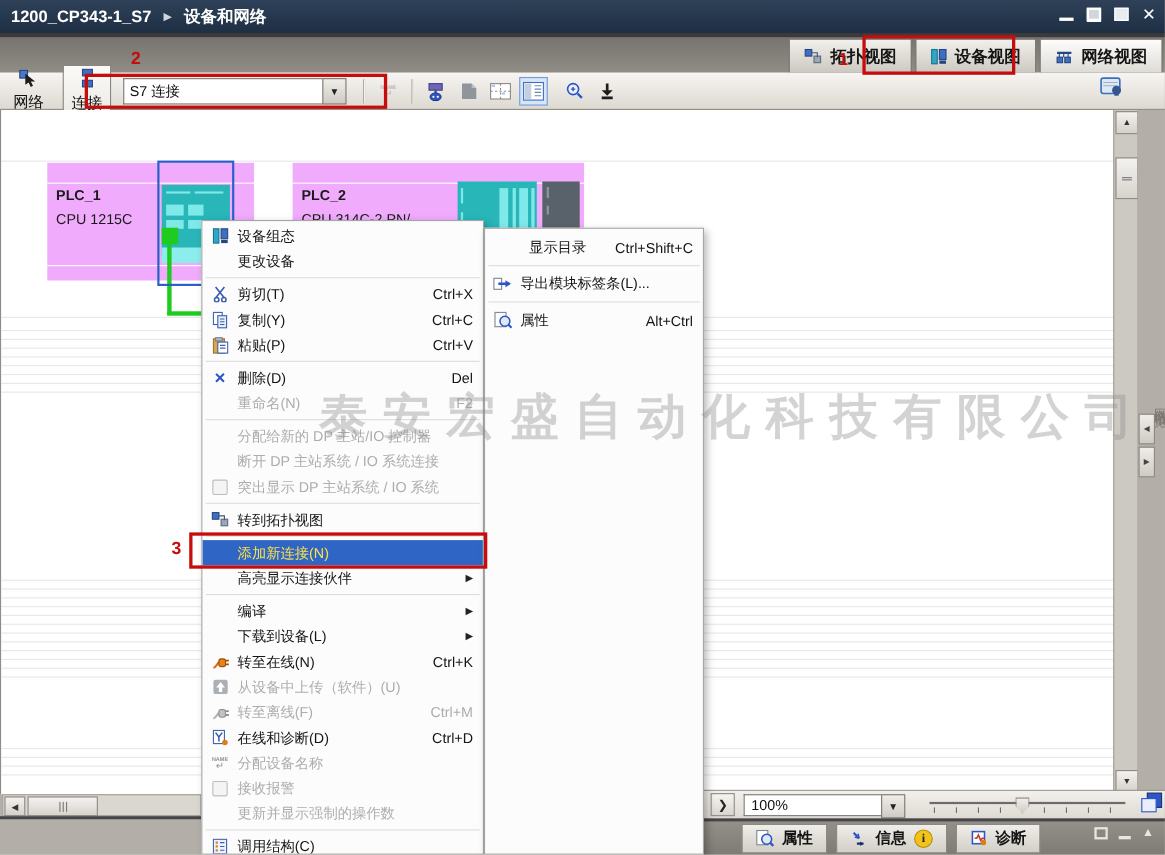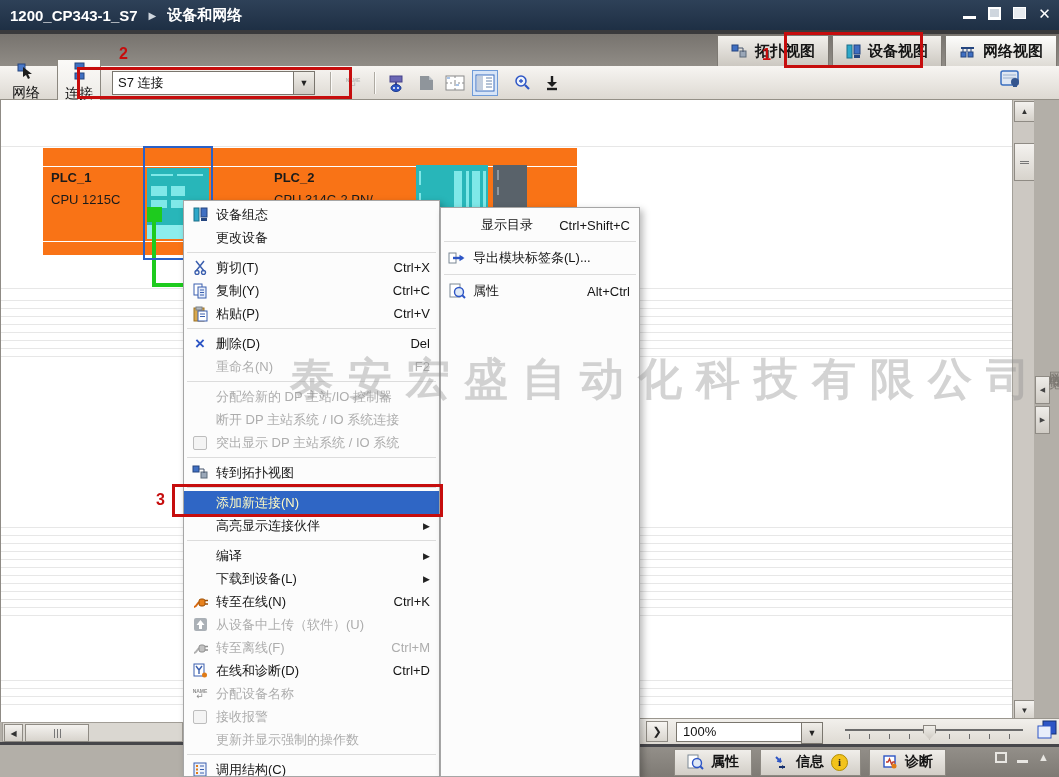--- a/index.html
+++ b/index.html
@@ -39,21 +39,21 @@
            display:flex;align-items:center;padding:0 5px;color:#111;}
   .dd-btn{width:20px;background:linear-gradient(#f0eee9,#cfcbc4);border:1px solid #7a766e;
           display:flex;align-items:center;justify-content:center;font-size:9px;color:#222;cursor:pointer;}
   .tool-ic{width:24px;height:24px;display:flex;align-items:center;justify-content:center;cursor:pointer;}
   .tool-ic.sel{border:1px solid #6f9bd8;background:#d8e5f7;}
   .dim{opacity:.55;}
 
   
   .editor{left:0;top:100px;width:1012px;height:622px;background:#fff;border-left:1px solid #8f8b85;overflow:hidden;}
   .rule{position:absolute;left:0;width:100%;height:1px;background:#e7e7e7;}
-  .device{position:absolute;background:#f97316;padding-left:46px;}
+  .device{position:absolute;background:#f0abfc;}
   .dev-name{position:absolute;left:8px;top:22px;font-weight:bold;font-size:13px;color:#1b1b1b;white-space:nowrap;}
   .dev-model{position:absolute;left:8px;top:44px;font-size:13px;color:#1b1b1b;white-space:nowrap;}
   .dev-line{position:absolute;left:0;width:100%;height:1px;background:#fff;}
   .mod{position:absolute;background:#28b6b9;}
   .mod .st{position:absolute;background:#7fe8e8;}
   .mod-dark{position:absolute;background:#59626a;}
   .sel-rect{position:absolute;border:2px solid #2a61c8;background:transparent;}
   .green{position:absolute;background:#1ecb1e;}
 
   
@@ -108,21 +108,21 @@
   
   .menu{background:#fcfcfc;border:1px solid #a6a6a6;box-shadow:3px 3px 7px rgba(0,0,0,.28);padding-top:2px;z-index:30;}
   .mi{display:flex;align-items:center;height:23px;padding:0 9px 0 5px;font-size:13px;color:#151515;cursor:pointer;white-space:nowrap;}
   .mi .ic{width:22px;min-width:22px;height:18px;display:flex;align-items:center;justify-content:center;margin-right:5px;}
   .mi .lbl{flex:1;}
   .mi .sc{margin-left:14px;}
   .mi .arr{margin-left:14px;font-size:9px;color:#222;}
   .mi.dis{cursor:default;}
   .mi.dis .lbl,.mi.dis .sc{color:#adadad;}
   .mi.sel{background:#2f66c5;}
-  .mi.sel .lbl{color:#fef9c3;}
+  .mi.sel .lbl{color:#fde047;}
   .msep{height:1px;background:#dcdcdc;margin:3px 3px;}
   .chk{width:12px;height:12px;border:1px solid #bdbdbd;background:#f4f4f4;border-radius:2px;}
   .x-del{font-size:17px;font-weight:bold;color:#2d55c5;line-height:14px;}
   .name-ic{display:flex;flex-direction:column;align-items:center;line-height:5px;color:#8f8f8f;}
   .name-ic b{font-size:5px;letter-spacing:0;}
   .name-ic span{font-size:9px;}
   .menu2 .mi{height:26px;}
 
   
   .red-box{border:3px solid #c60d0d;z-index:40;pointer-events:none;}

